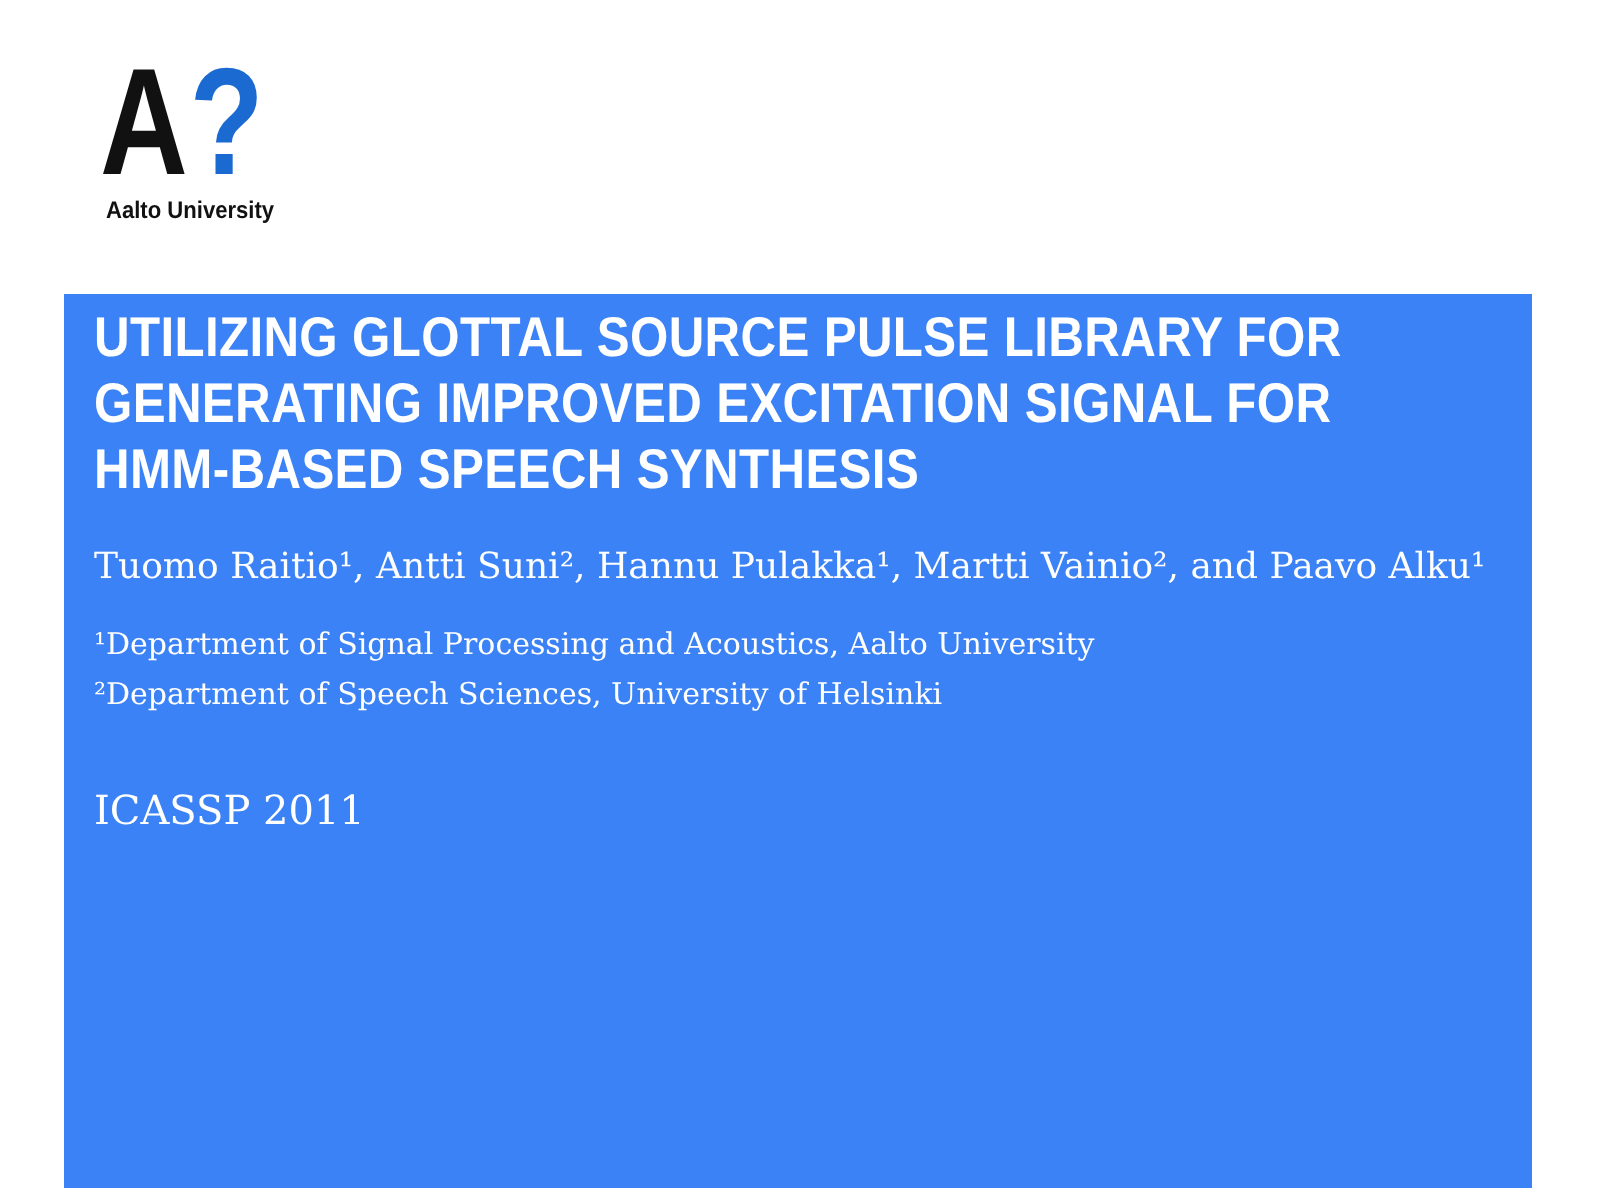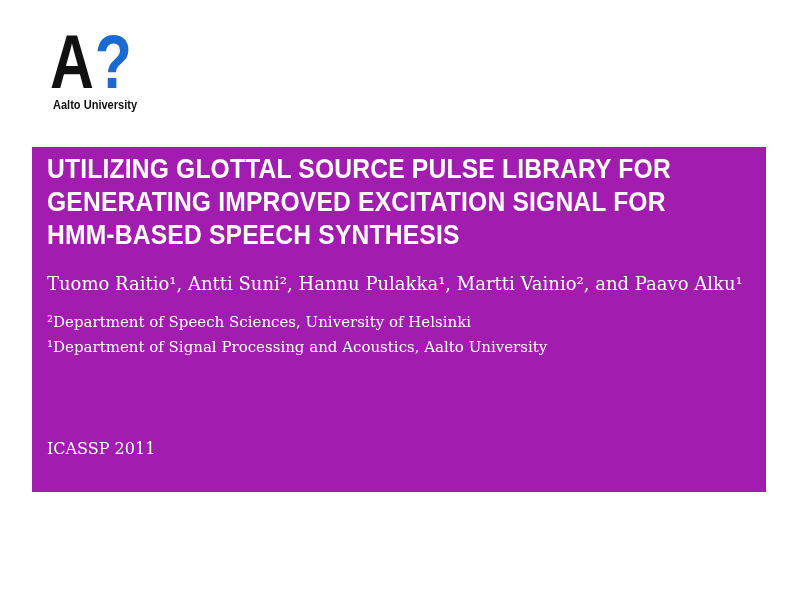--- a/index.html
+++ b/index.html
@@ -47,22 +47,22 @@
     transform-origin: 0 0;
     white-space: nowrap;
   }
 
   
   .banner {
     position: absolute;
     left: 32px;
     top: 147px;
     width: 734px;
-    height: 345px;
-    background: #a21caf;
+    height: 447px;
+    background: #3b82f6;
     overflow: hidden;
     text-decoration: underline;
   }
   .title {
     position: absolute;
     left: 15px;
     top: 5px;
     width: 850px;
     color: #ffffff;
     font-family: "Liberation Sans", sans-serif;
@@ -94,24 +94,23 @@
     font-size: 15px;
     line-height: 25px;
     white-space: nowrap;
   }
   .conference {
     position: absolute;
     left: 15px;
     top: 248px;
     color: #ffffff;
     font-family: "DejaVu Serif", serif;
-    font-size: 16px;
+    font-size: 20px;
     line-height: 20px;
     white-space: nowrap;
-    margin-top: 44px;
   }
 </style>
 </head>
 <body>
 
 <div class="slide">
 
   <div class="logo">
     <div class="logo-mark">
       <span class="logo-a">A</span><span class="logo-q">?</span>
@@ -122,20 +121,20 @@
   <div class="banner">
     <div class="title">
       <div>UTILIZING GLOTTAL SOURCE PULSE LIBRARY FOR</div>
       <div>GENERATING IMPROVED EXCITATION SIGNAL FOR</div>
       <div>HMM-BASED SPEECH SYNTHESIS</div>
     </div>
 
     <div class="authors">Tuomo Raitio¹, Antti Suni², Hannu Pulakka¹, Martti Vainio², and Paavo Alku¹</div>
 
     <div class="affiliations">
+      <div>¹Department of Signal Processing and Acoustics, Aalto University</div>
       <div>²Department of Speech Sciences, University of Helsinki</div>
-      <div>¹Department of Signal Processing and Acoustics, Aalto University</div>
     </div>
 
     <div class="conference">ICASSP 2011</div>
   </div>
 
 </div>
 
 </body></html>

